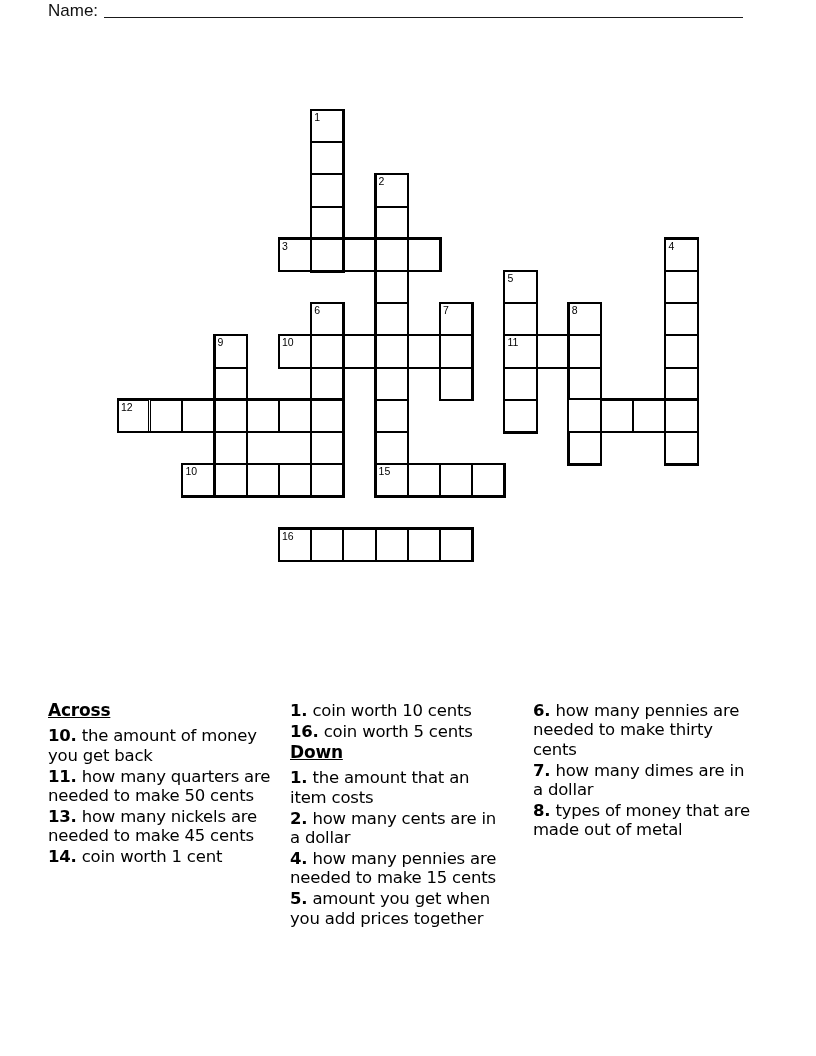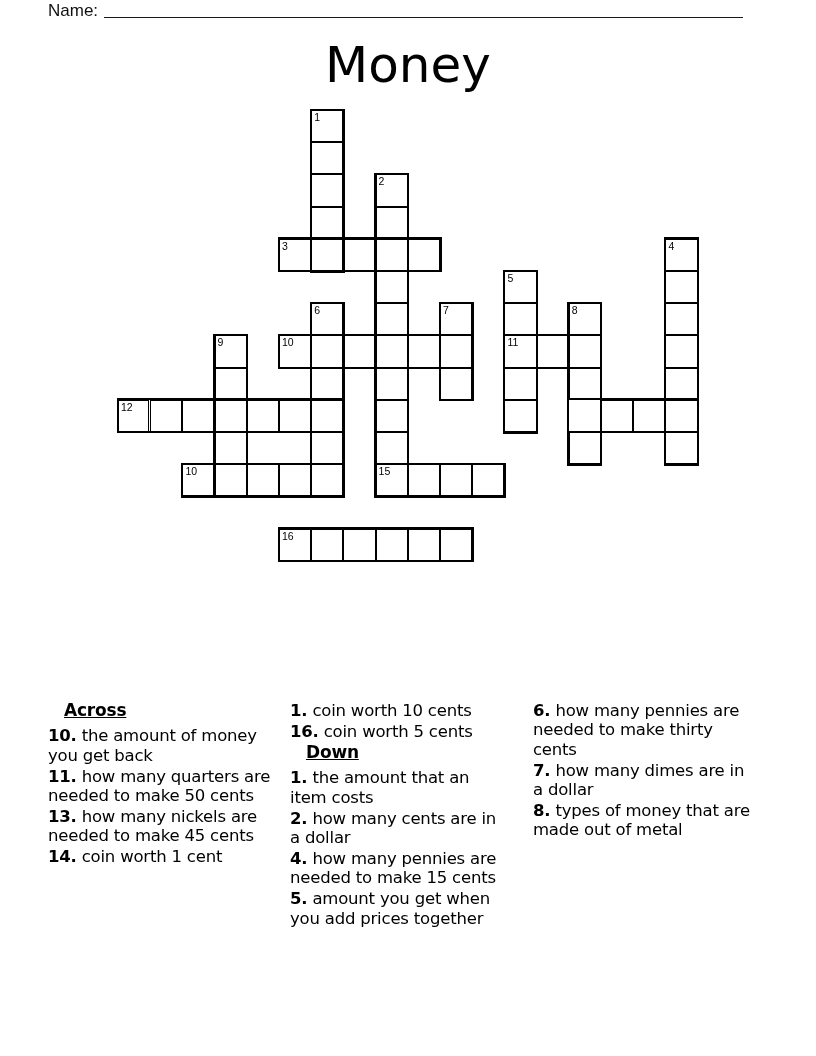--- a/index.html
+++ b/index.html
@@ -22,32 +22,31 @@
            font-size:10.5px;line-height:12px;color:#000;}
   .wordbox{position:absolute;box-sizing:border-box;border:2.5px solid #000;
            background:transparent;pointer-events:none;}
 
   
   .clue-col{position:absolute;top:701px;font-size:16.5px;line-height:19.4px;
             letter-spacing:-0.2px;color:#000;}
   #clue-col-1{left:48px;width:233px;}
   #clue-col-2{left:290px;width:219px;}
   #clue-col-3{left:533px;width:219px;}
-  .clue-header{font-weight:bold;text-decoration:underline;font-size:17px;margin:0 0 6px 16px;}
+  .clue-header{font-weight:bold;text-decoration:underline;font-size:17px;margin:0 0 6px 0;}
   .clue{margin:0 0 1.5px 0;}
   .clue-num{font-weight:bold;}
 </style>
 </head>
 <body>
 
 <div class="page">
   <span class="name-label">Name:</span>
   <span class="name-line"></span>
 
-  <div class="title">Money</div>
 
   <div id="grid">
       <div class="cell" style="left: 311.2px; top: 110px; width: 32.2px; height: 32.2px;">
         <span class="cellnum">1</span>
       </div>
       <div class="cell" style="left: 311.2px; top: 142.2px; width: 32.2px; height: 32.2px;"></div>
       <div class="cell" style="left: 311.2px; top: 174.4px; width: 32.2px; height: 32.2px;"></div>
       <div class="cell" style="left: 311.2px; top: 206.6px; width: 32.2px; height: 32.2px;"></div>
       <div class="cell" style="left: 311.2px; top: 238.8px; width: 32.2px; height: 32.2px;"></div>
       <div class="cell" style="left: 375.6px; top: 174.4px; width: 32.2px; height: 32.2px;">

